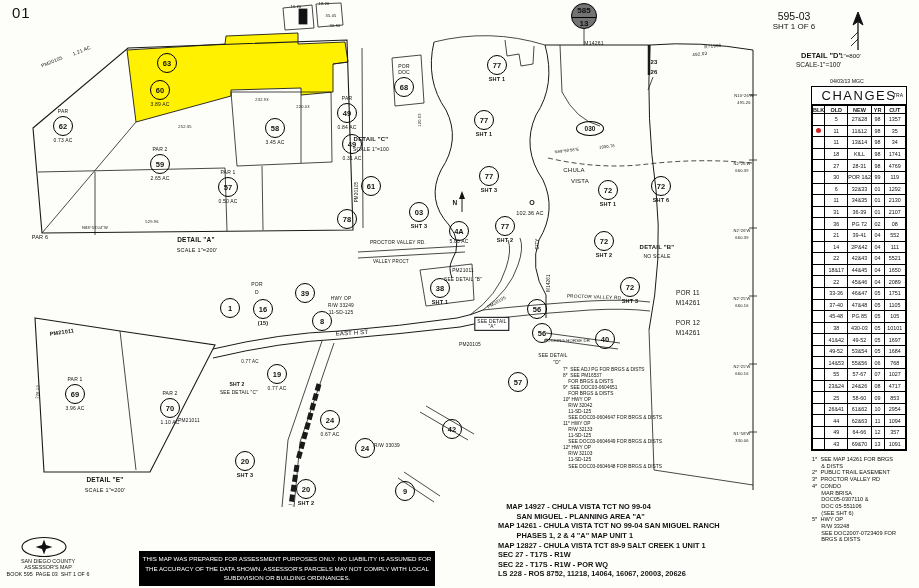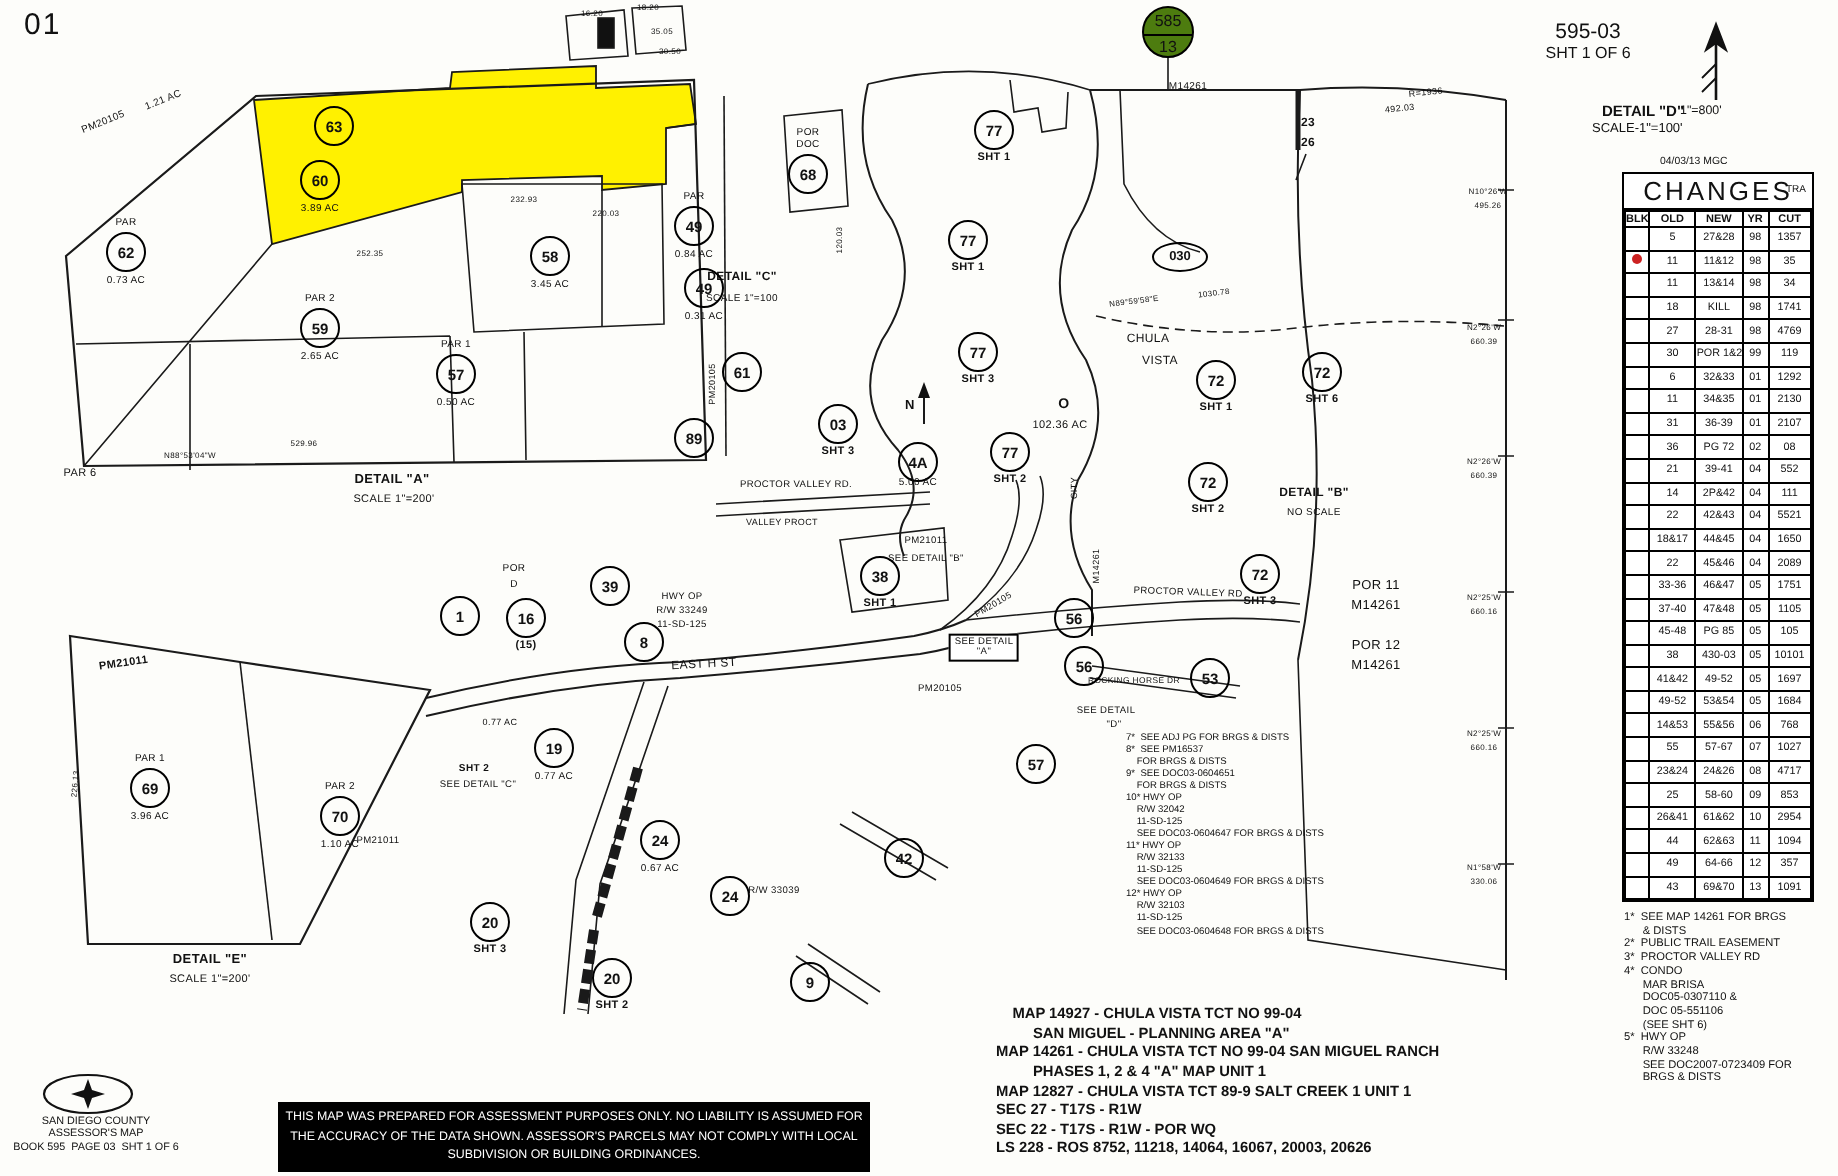--- a/index.html
+++ b/index.html
@@ -8,21 +8,21 @@
   svg.linework{position:absolute;left:0;top:0}
   #overlay{position:absolute;left:0;top:0;width:100%;height:100%}
   .mlabel{position:absolute;white-space:pre-line;text-align:center;line-height:1.08;letter-spacing:.2px;color:#111}
   .mlabel.boxed{border:1px solid #000;padding:1px 2px;background:#fff}
   .pcircle{position:absolute;width:20px;height:20px;border:1.2px solid #000;border-radius:50%;display:flex;align-items:center;justify-content:center;font-size:7.5px;font-weight:bold}
   .pcircle.ellipse{width:28px;height:15px;border-radius:50%;font-size:6.5px}
   .corner{position:absolute;left:12px;top:4px;font-size:15px;letter-spacing:1px}
   .sheetref{position:absolute;left:757px;top:10px;width:74px;text-align:center;line-height:1.15}
   .sheetref .book{font-size:10.5px}
   .sheetref .sub{font-size:8px}
-  .refbubble{position:absolute;left:571px;top:3px;width:26px;height:26px;border:1.2px solid #000;border-radius:50%;text-align:center;font-weight:normal;background:#4d7c0f}
+  .refbubble{position:absolute;left:571px;top:3px;width:26px;height:26px;border:1.2px solid #000;border-radius:50%;text-align:center;font-weight:bold;background:#737373}
   .refbubble .top{display:block;font-size:8px;line-height:13px;border-bottom:1px solid #000}
   .refbubble .bot{display:block;font-size:8px;line-height:11px}
   .dd-title{position:absolute;left:801px;top:51px;font-size:7.5px;font-weight:bold}
   .dd-scale{position:absolute;left:796px;top:61px;font-size:6.5px}
   .dd-date{position:absolute;left:830px;top:78px;font-size:5.2px}
   .dd-north{position:absolute;left:840px;top:52px;font-size:6.2px}
   .changes{position:absolute;left:811px;top:86px;width:96px;border:1.5px solid #000;background:#fff}
   .changes .title{font-size:13px;font-weight:normal;text-align:center;letter-spacing:1.5px;border-bottom:1.2px solid #000;padding:1px 0}
   .changes table{width:100%;border-collapse:collapse;table-layout:fixed}
   .changes th{font-size:5.5px;font-weight:bold;border:0.6px solid #000;padding:0.5px 0}
@@ -180,21 +180,21 @@
       <div class="mlabel" style="left: 160px; top: 179px; font-size: 5px; transform: translate(-50%, -50%);">2.65 AC</div>
       <div class="pcircle" style="left: 218px; top: 177px;">57</div>
       <div class="mlabel" style="left: 228px; top: 173px; font-size: 5px; transform: translate(-50%, -50%);">PAR 1</div>
       <div class="mlabel" style="left: 228px; top: 202px; font-size: 5px; transform: translate(-50%, -50%);">0.50 AC</div>
       <div class="pcircle" style="left: 337px; top: 103px;">49</div>
       <div class="mlabel" style="left: 347px; top: 99px; font-size: 5px; transform: translate(-50%, -50%);">PAR</div>
       <div class="mlabel" style="left: 347px; top: 128px; font-size: 5px; transform: translate(-50%, -50%);">0.84 AC</div>
       <div class="pcircle" style="left: 342px; top: 134px;">49</div>
       <div class="mlabel" style="left: 352px; top: 159px; font-size: 5px; transform: translate(-50%, -50%);">0.31 AC</div>
       <div class="pcircle" style="left: 361px; top: 176px;">61</div>
-      <div class="pcircle" style="left: 337px; top: 209px;">89</div>
+      <div class="pcircle" style="left: 337px; top: 209px;">78</div>
       <div class="pcircle" style="left: 394px; top: 77px;">68</div>
       <div class="mlabel" style="left: 404px; top: 67px; font-size: 5px; transform: translate(-50%, -50%);">POR</div>
       <div class="mlabel" style="left: 404px; top: 73px; font-size: 5px; transform: translate(-50%, -50%);">DOC</div>
       <div class="pcircle" style="left: 487px; top: 55px;">77</div>
       <div class="mlabel" style="left: 497px; top: 80px; font-size: 5.5px; transform: translate(-50%, -50%); font-weight: bold;">SHT 1</div>
       <div class="pcircle" style="left: 474px; top: 110px;">77</div>
       <div class="mlabel" style="left: 484px; top: 135px; font-size: 5.5px; transform: translate(-50%, -50%); font-weight: bold;">SHT 1</div>
       <div class="pcircle" style="left: 479px; top: 166px;">77</div>
       <div class="mlabel" style="left: 489px; top: 191px; font-size: 5.5px; transform: translate(-50%, -50%); font-weight: bold;">SHT 3</div>
       <div class="pcircle" style="left: 495px; top: 216px;">77</div>
@@ -205,21 +205,21 @@
       <div class="mlabel" style="left: 459px; top: 242px; font-size: 5px; transform: translate(-50%, -50%);">5.00 AC</div>
       <div class="pcircle ellipse" style="left: 576px; top: 120.5px;">030</div>
       <div class="pcircle" style="left: 598px; top: 180px;">72</div>
       <div class="mlabel" style="left: 608px; top: 205px; font-size: 5.5px; transform: translate(-50%, -50%); font-weight: bold;">SHT 1</div>
       <div class="pcircle" style="left: 651px; top: 176px;">72</div>
       <div class="mlabel" style="left: 661px; top: 201px; font-size: 5.5px; transform: translate(-50%, -50%); font-weight: bold;">SHT 6</div>
       <div class="pcircle" style="left: 594px; top: 231px;">72</div>
       <div class="mlabel" style="left: 604px; top: 256px; font-size: 5.5px; transform: translate(-50%, -50%); font-weight: bold;">SHT 2</div>
       <div class="pcircle" style="left: 620px; top: 277px;">72</div>
       <div class="mlabel" style="left: 630px; top: 302px; font-size: 5.5px; transform: translate(-50%, -50%); font-weight: bold;">SHT 3</div>
-      <div class="pcircle" style="left: 595px; top: 329px;">53</div>
+      <div class="pcircle" style="left: 595px; top: 329px;">40</div>
       <div class="pcircle" style="left: 527px; top: 299px;">56</div>
       <div class="pcircle" style="left: 532px; top: 323px;">56</div>
       <div class="pcircle" style="left: 508px; top: 372px;">57</div>
       <div class="pcircle" style="left: 430px; top: 278px;">38</div>
       <div class="mlabel" style="left: 440px; top: 303px; font-size: 5.5px; transform: translate(-50%, -50%); font-weight: bold;">SHT 1</div>
       <div class="pcircle" style="left: 295px; top: 283px;">39</div>
       <div class="pcircle" style="left: 220px; top: 298px;">1</div>
       <div class="pcircle" style="left: 253px; top: 299px;">16</div>
       <div class="mlabel" style="left: 263px; top: 324px; font-size: 5.5px; transform: translate(-50%, -50%); font-weight: bold;">(15)</div>
       <div class="pcircle" style="left: 312px; top: 311px;">8</div>

